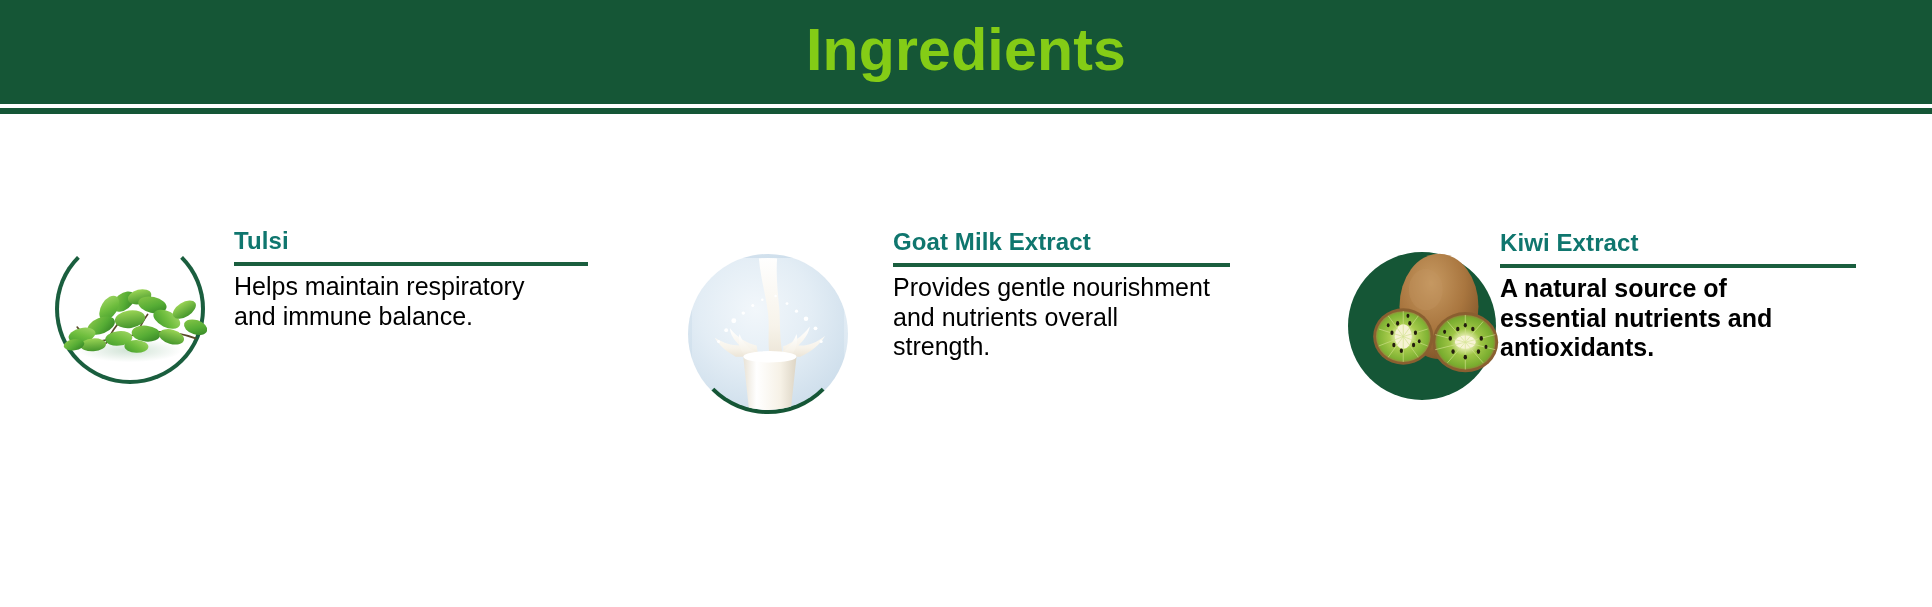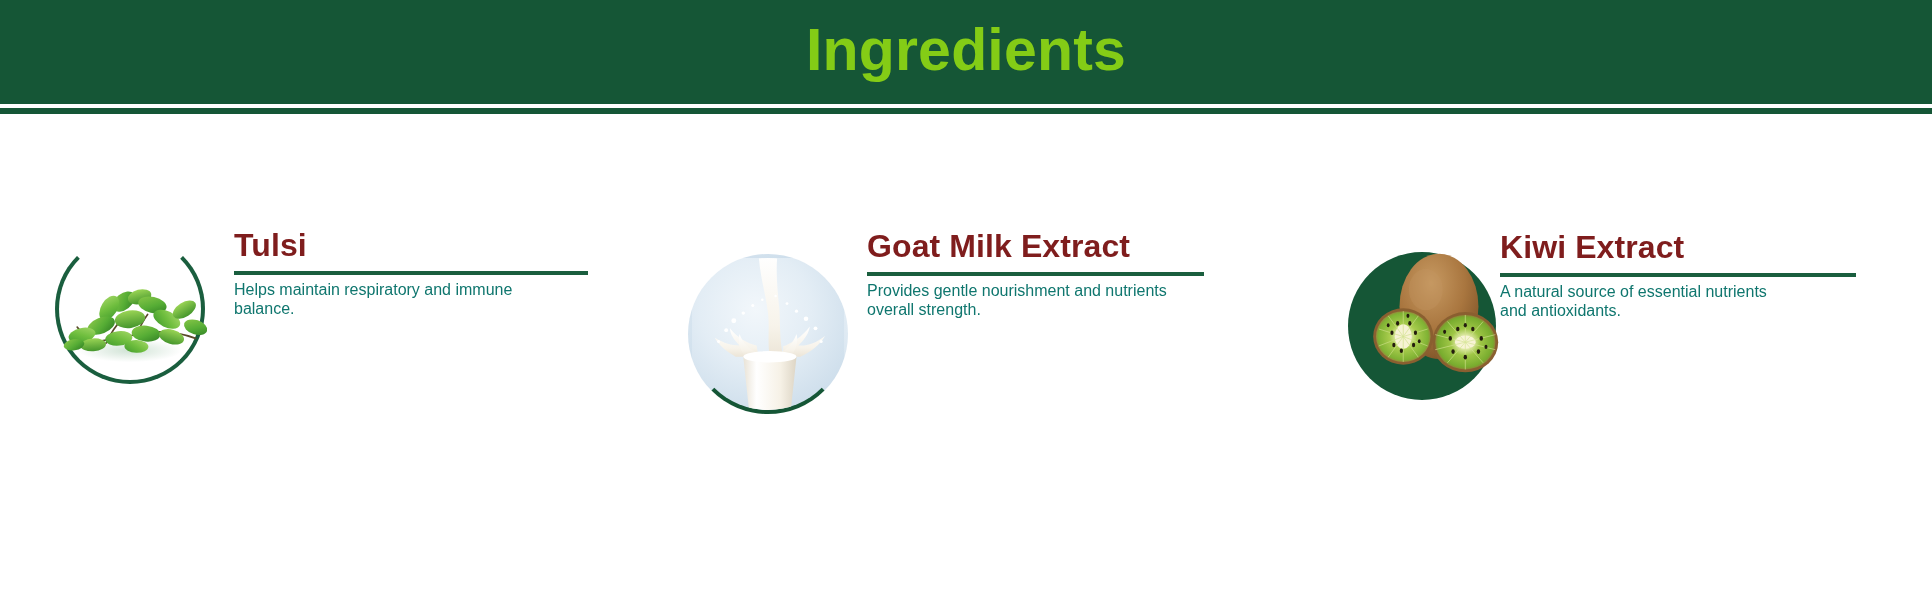--- a/index.html
+++ b/index.html
@@ -134,53 +134,53 @@
     left: 8%;
     top: -10%;
     width: 108%;
     height: 118%;
     overflow: visible;
   }
 
   
   .text-block { position: absolute; }
   .text-1 { left: 194px; top: 114px; width: 360px; }
-  .text-2 { left: 187px; top: 115px; width: 345px; }
+  .text-2 { left: 213px; top: 115px; width: 345px; }
   .text-3 { left: 170px; top: 116px; width: 365px; }
 
   .card-title {
     margin: 0;
-    color: #7f1d1d;
-    font-size: 32px;
+    color: #0f766e;
+    font-size: 24px;
     font-weight: 700;
     line-height: 1.1;
     letter-spacing: 0.1px;
     white-space: nowrap;
     font-family: "Liberation Sans", sans-serif;
   }
   .title-rule {
     margin-top: 8px;
     height: 4px;
     background: #1a5e3e;
   }
   .rule-1 { width: 354px; }
   .rule-2 { width: 337px; }
   .rule-3 { width: 356px; }
 
   .card-desc {
     margin: 6px 0 0 0;
-    color: #0f766e;
-    font-size: 16px;
+    color: #000000;
+    font-size: 25px;
     font-weight: 400;
     line-height: 1.17;
     font-family: "Liberation Sans", sans-serif;
   }
   .desc-1 { width: 330px; }
   .desc-2 { width: 320px; }
-  .desc-3 { width: 290px; }
+  .desc-3 { width: 290px; font-weight: bold; }
 </style>
 </head>
 <body>
 
 <div class="header-bar">
   <h1 class="header-title">Ingredients</h1>
 </div>
 <div class="header-gap"></div>
 <div class="header-rule"></div>
 

